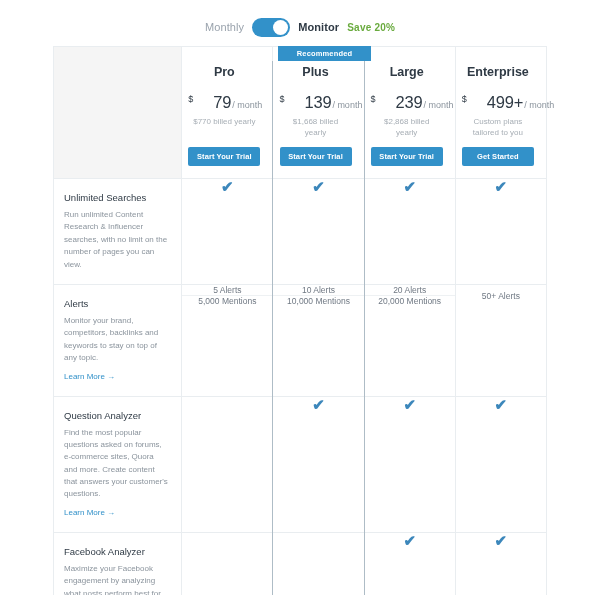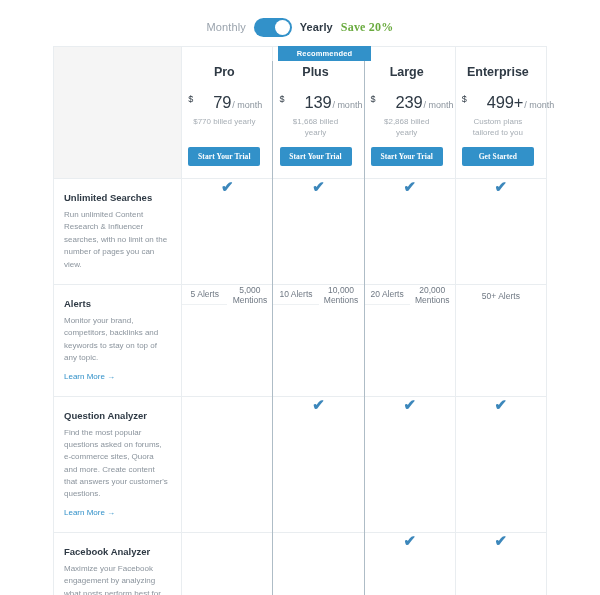--- a/index.html
+++ b/index.html
@@ -43,25 +43,24 @@
   .toggle-knob {
     position: absolute;
     top: 2px;
     right: 2px;
     width: 15px;
     height: 15px;
     border-radius: 50%;
     background: #ffffff;
   }
   .save-badge {
-    font-size: 12px;
+    font-size: 10px;
     font-weight: 700;
     color: #6aab3f;
     letter-spacing: .2px;
-    font-family: Liberation Serif, serif;
   }
 
   
   .table-wrap {
     position: relative;
     margin: 0 auto;
     width: 494px;
   }
   table.pricing {
     width: 494px;
@@ -128,21 +127,21 @@
     width: 72px;
     padding: 5px 0;
     background: #3291c9;
     color: #ffffff;
     font-size: 7.5px;
     font-weight: 700;
     text-align: center;
     border: none;
     border-radius: 2px;
     cursor: pointer;
-    font-family: Liberation Serif, serif;
+    font-family: Liberation Sans, sans-serif;
     letter-spacing: .1px;
   }
 
   
   .rec-ribbon {
     position: absolute;
     top: 0;
     left: 225px;
     width: 93px;
     height: 15px;
@@ -169,21 +168,21 @@
   .highlight-left  { left: 219px; }
   .highlight-right { left: 311px; }
 
   
   .feature-cell {
     padding: 13px 12px 13px 10px;
     background: #ffffff;
   }
   .feature-title {
     font-size: 9.5px;
-    font-weight: 700;
+    font-weight: 400;
     color: #2f3a45;
     margin-bottom: 6px;
   }
   .feature-desc {
     font-size: 8px;
     line-height: 1.55;
     color: #8b949d;
   }
   .learn-more {
     display: inline-block;
@@ -210,42 +209,42 @@
     font-weight: 700;
   }
   .value-text {
     font-size: 8.5px;
     color: #6f7883;
   }
 
   
   .split {
     display: flex;
-    flex-direction: row;
+    flex-direction: column;
     height: 100%;
   }
   .split > div {
     flex: 1;
     display: flex;
     align-items: center;
     justify-content: center;
   }
   .split > div:first-child {
     border-bottom: 1px solid #eef1f3;
   }
 </style>
 </head>
 <body>
 
 <div class="billing-bar">
   <span class="billing-label inactive">Monthly</span>
   <div class="toggle-switch">
     <div class="toggle-knob"></div>
   </div>
-  <span class="billing-label active">Yearly</span>
+  <span class="billing-label active">Monitor</span>
   <span class="save-badge">Save 20%</span>
 </div>
 
 <div class="table-wrap">
 
   <div class="rec-ribbon">Recommended</div>
   <div class="highlight-left" style="height: 665px;"></div>
   <div class="highlight-right" style="height: 665px;"></div>
 
   <table class="pricing">

